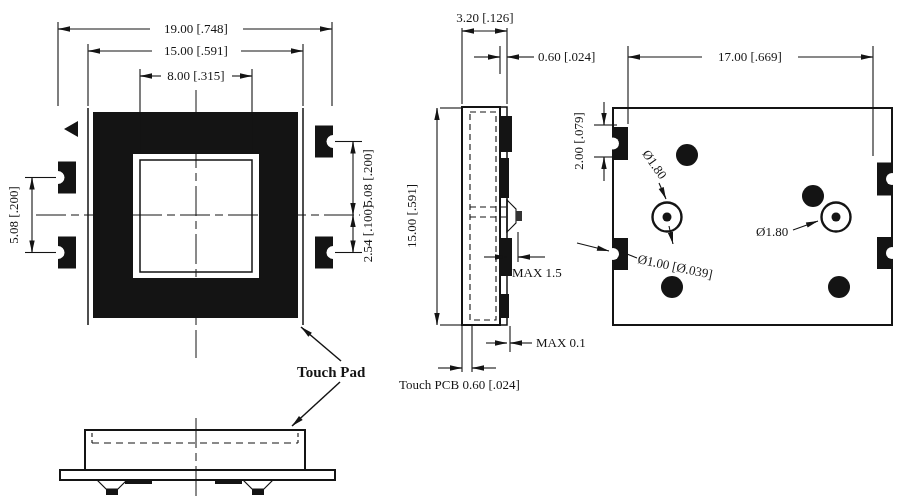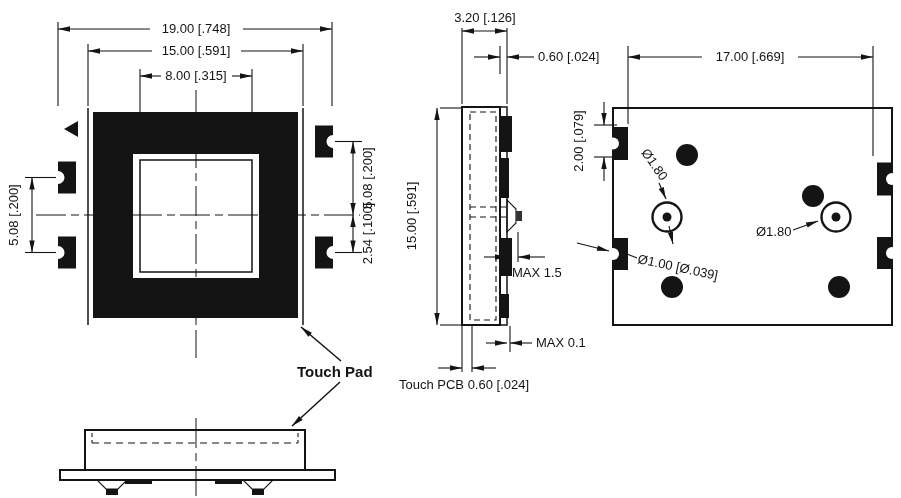--- a/index.html
+++ b/index.html
@@ -1,17 +1,17 @@
 <!DOCTYPE html>
 <html><head>
 <meta charset="utf-8">
 <style>
   html,body{margin:0;padding:0;background:#ffffff;}
   .stage{position:relative;width:901px;height:498px;background:#fff;overflow:hidden;
-         font-family:Liberation Sans, sans-serif;}
+         font-family:Liberation Serif, serif;}
   svg{display:block;}
   .ln{stroke:#141414;fill:none;}
   .w2{stroke-width:2;}
   .w15{stroke-width:1.5;}
   .w1{stroke-width:1.1;}
   .blk{fill:#141414;stroke:none;}
   .wht{fill:#ffffff;stroke:none;}
   .dash{stroke-dasharray:6 4;}
   .cline{stroke:#141414;stroke-width:1;stroke-dasharray:30 5 8 5;fill:none;}
   .dim{font-size:13px;fill:#141414;}

